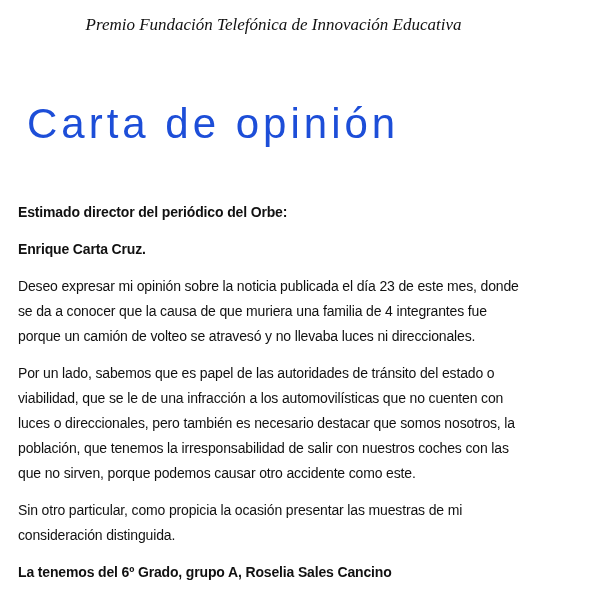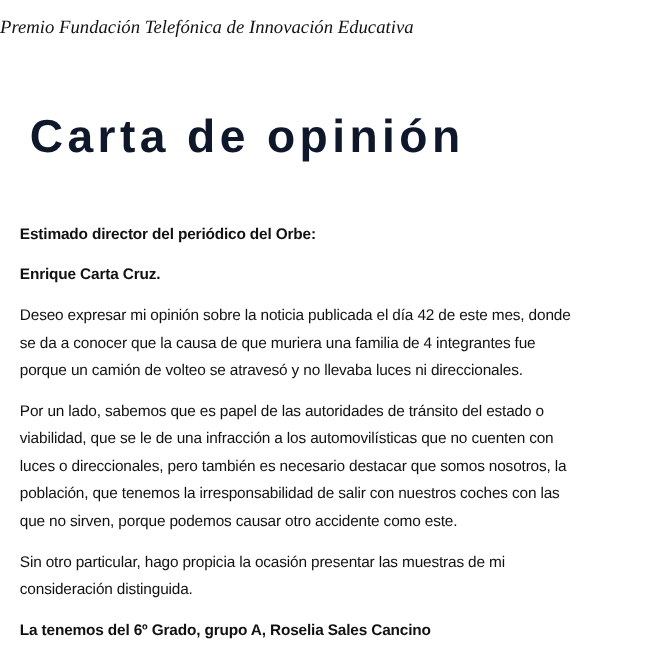--- a/index.html
+++ b/index.html
@@ -16,35 +16,35 @@
   }
   .page {
     width: 601px;
     height: 604px;
     background: #ffffff;
     box-sizing: border-box;
   }
   .doc-header {
     margin-top: 14px;
     padding-right: 54px;
-    text-align: left;
+    text-align: center;
     font-family: "Liberation Serif", "DejaVu Serif", serif;
     font-style: italic;
     font-size: 17px;
     line-height: 22px;
     color: #111111;
   }
   .doc-title {
     margin: 64px 16px 0 27px;
     font-family: "Liberation Sans", sans-serif;
     font-size: 42px;
-    font-weight: bold;
+    font-weight: normal;
     letter-spacing: 4px;
     line-height: 48px;
-    color: #0f172a;
+    color: #1d4ed8;
   }
   .doc-body {
     padding-left: 18px;
     padding-right: 38px;
   }
   .doc-body p {
     margin: 12px 0 0 0;
     font-size: 14px;
     line-height: 25px;
     letter-spacing: -0.15px;
@@ -66,30 +66,30 @@
   <div class="doc-header">Premio Fundación Telefónica de Innovación Educativa</div>
 
   <h1 class="doc-title">Carta de opinión</h1>
 
   <div class="doc-body">
 
     <p class="bold first">Estimado director del periódico del Orbe:</p>
 
     <p class="bold">Enrique Carta Cruz.</p>
 
-    <p>Deseo expresar mi opinión sobre la noticia publicada el día 42 de este mes, donde
+    <p>Deseo expresar mi opinión sobre la noticia publicada el día 23 de este mes, donde
 se da a conocer que la causa de que muriera una familia de 4 integrantes fue
 porque un camión de volteo se atravesó y no llevaba luces ni direccionales.</p>
 
     <p>Por un lado, sabemos que es papel de las autoridades de tránsito del estado o
 viabilidad, que se le de una infracción a los automovilísticas que no cuenten con
 luces o direccionales, pero también es necesario destacar que somos nosotros, la
 población, que tenemos la irresponsabilidad de salir con nuestros coches con las
 que no sirven, porque podemos causar otro accidente como este.</p>
 
-    <p>Sin otro particular, hago propicia la ocasión presentar las muestras de mi
+    <p>Sin otro particular, como propicia la ocasión presentar las muestras de mi
 consideración distinguida.</p>
 
     <p class="bold">La tenemos del 6º Grado, grupo A, Roselia Sales Cancino</p>
 
   </div>
 
 </div>
 
 </body></html>

